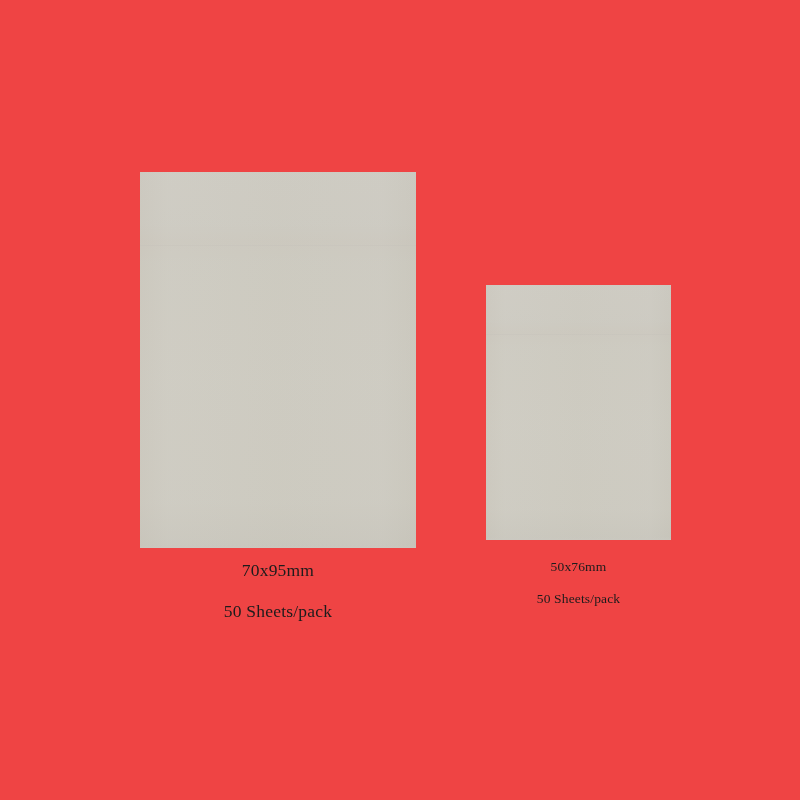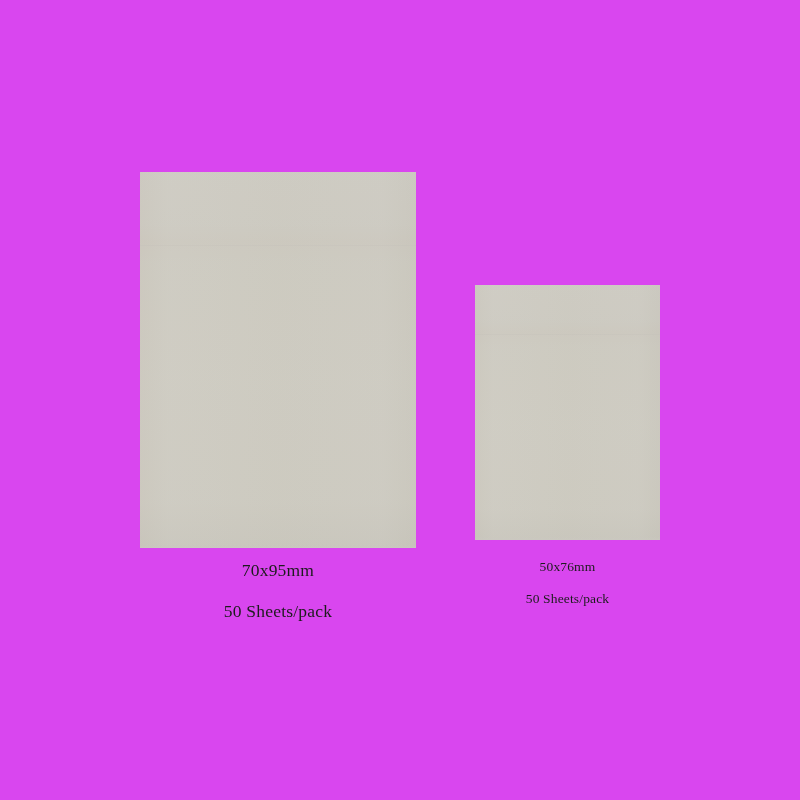--- a/index.html
+++ b/index.html
@@ -13,36 +13,36 @@
     height: 800px;
     background: #ffffff;
     font-family: "Liberation Serif", "DejaVu Serif", serif;
     overflow: hidden;
   }
 
   .stage {
     position: relative;
     width: 800px;
     height: 800px;
-    background: #d946ef;
+    background: #ef4444;
   }
 
   
   .product-group {
     position: absolute;
   }
 
   .product-group.large {
     left: 140px;
     top: 172px;
     width: 276px;
   }
 
   .product-group.small {
-    left: 475px;
+    left: 486px;
     top: 285px;
     width: 185px;
   }
 
   
   .paper {
     position: relative;
     background: #edece8;
     background-image:
       linear-gradient(

